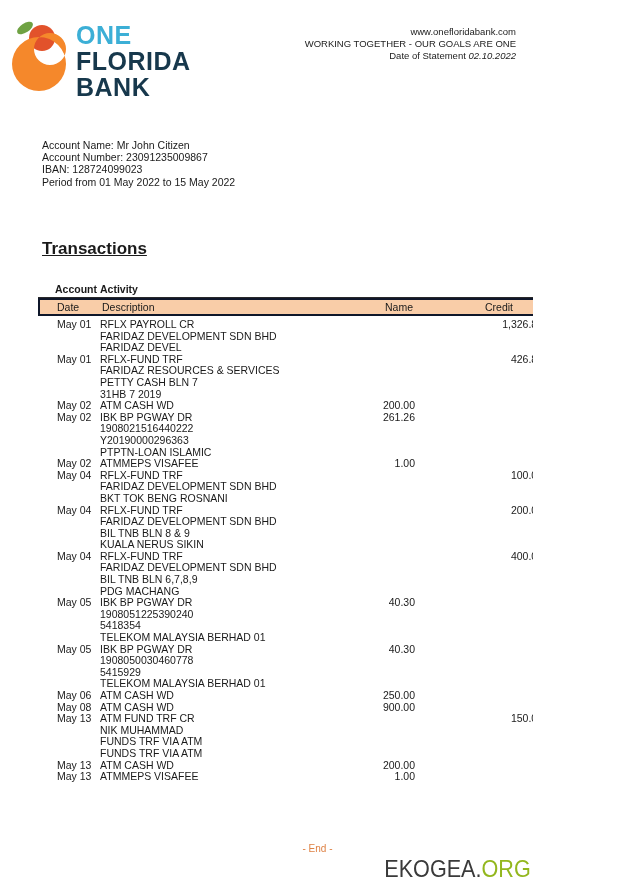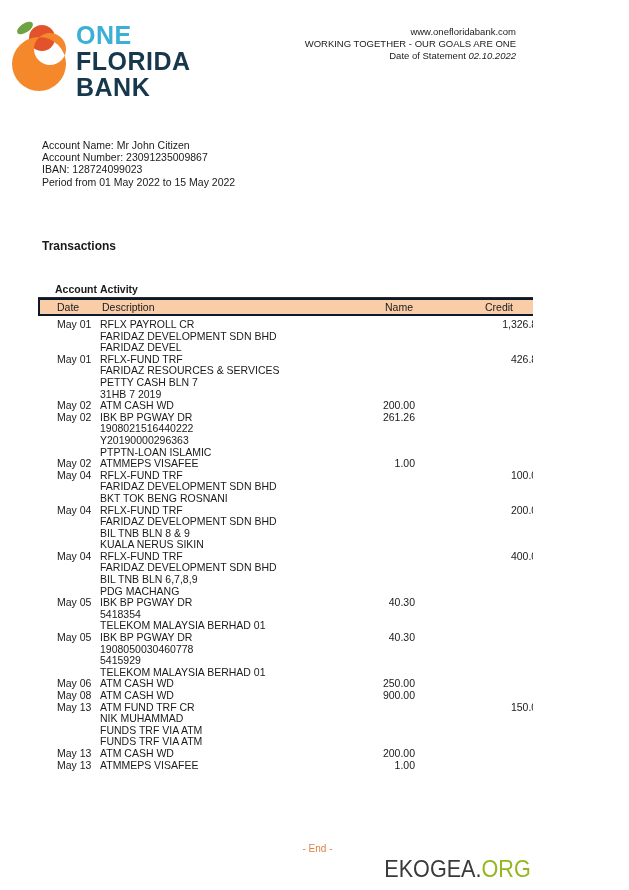--- a/index.html
+++ b/index.html
@@ -14,21 +14,21 @@
   .brand-one{color:#3cafd6;}
   .brand-navy{color:#17384c;}
   .head-right{
     position:absolute;right:17px;top:26px;text-align:right;
     font-size:9.5px;line-height:12px;color:#222;
   }
   .stmt-date{font-style:italic;}
   
   .account-block{position:absolute;left:42px;top:139px;font-size:10.5px;line-height:12.2px;}
   
-  .tx-title{position:absolute;left:42px;top:239px;font-size:12px;font-weight:bold;}
+  .tx-title{position:absolute;left:42px;top:239px;font-size:17px;font-weight:bold;text-decoration:underline;}
   .tx-table{position:absolute;left:38px;top:283px;width:559px;font-size:10.5px;}
   .grid{display:grid;grid-template-columns:62px 1fr 80px 128px 54px;}
   .group-head{font-weight:bold;border-bottom:1px solid #2a2a2a;padding-bottom:2px;}
   .group-head .c1{padding-left:17px;}
   .band{
     background:#f9cda8;border:2px solid #0f172a;
     padding-top:1px;padding-bottom:1px;line-height:12px;
   }
   .band .c1{padding-left:17px;}
   .cell-debit{text-align:right;}
@@ -189,20 +189,21 @@
           </div>
       <div class="cell-debit"></div>
       <div class="cell-credit">400.00</div>
       <div></div>
     </div>
 
     <div class="grid tx-row">
       <div class="c1">May 05</div>
       <div class="c2">
             <div class="desc-line">IBK BP PGWAY DR</div>
+            <div class="desc-line">1908051225390240</div>
             <div class="desc-line">5418354</div>
             <div class="desc-line">TELEKOM MALAYSIA BERHAD 01</div>
           </div>
       <div class="cell-debit">40.30</div>
       <div class="cell-credit"></div>
       <div></div>
     </div>
 
     <div class="grid tx-row">
       <div class="c1">May 05</div>

